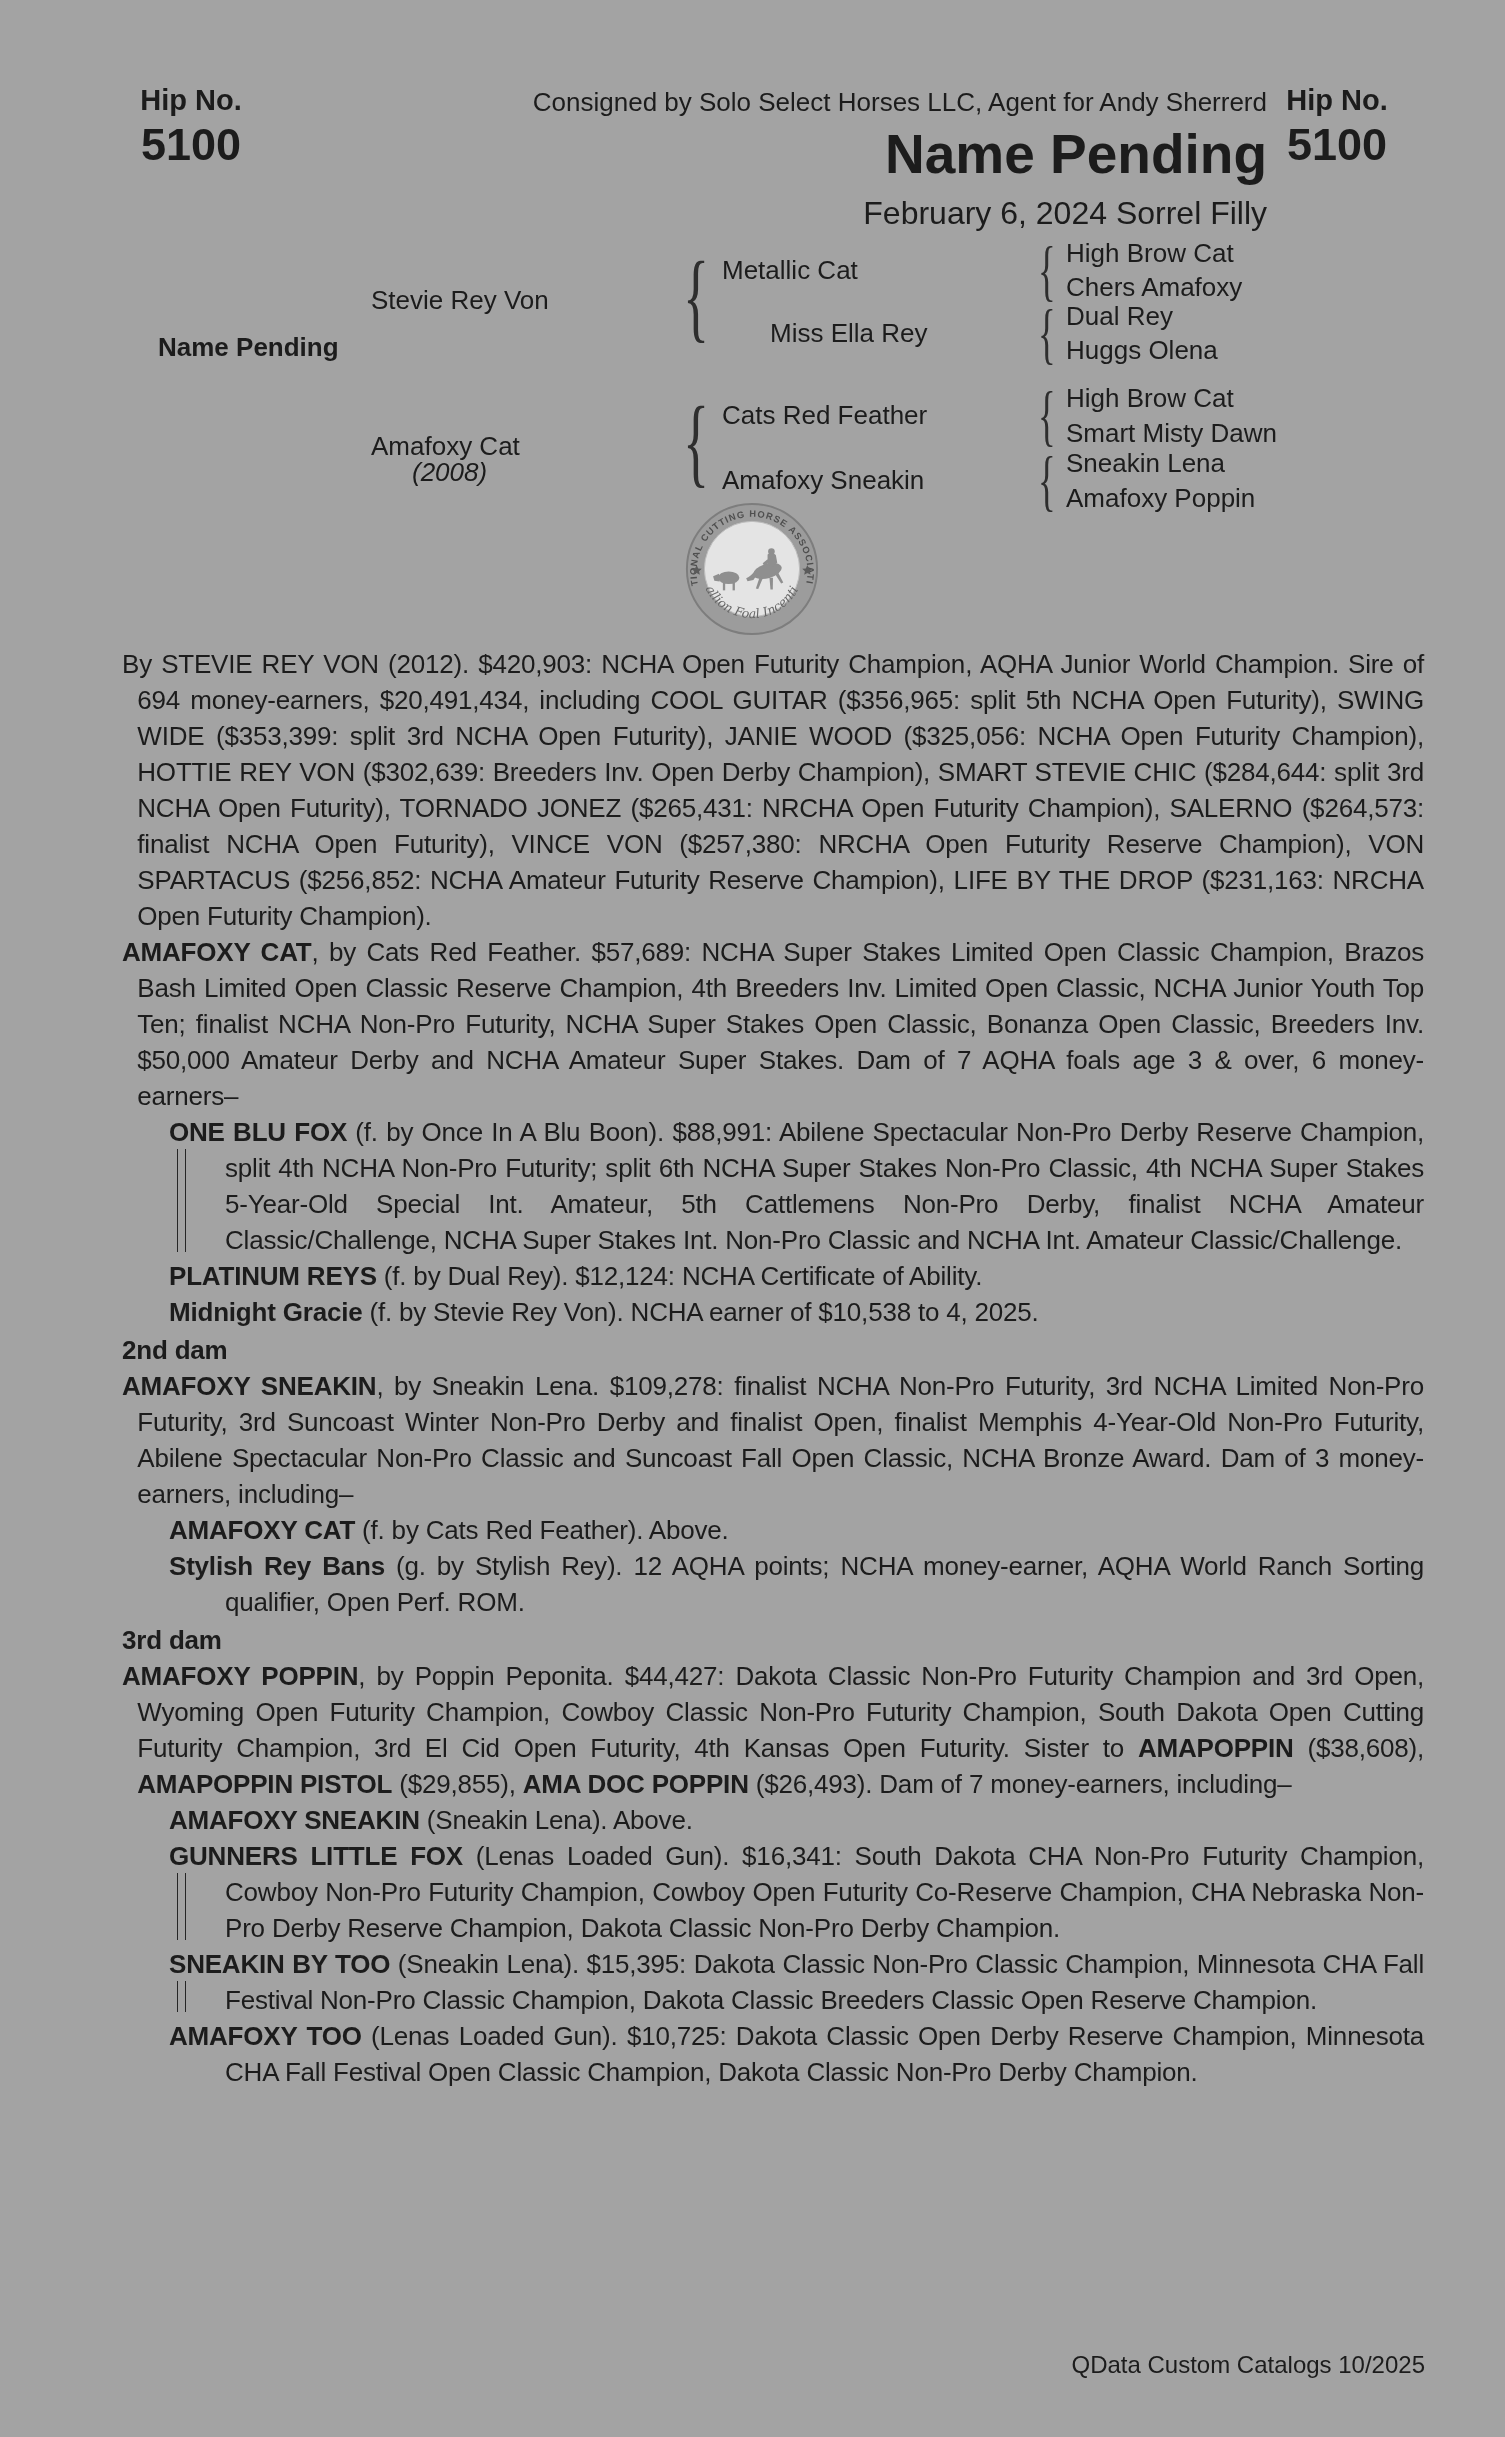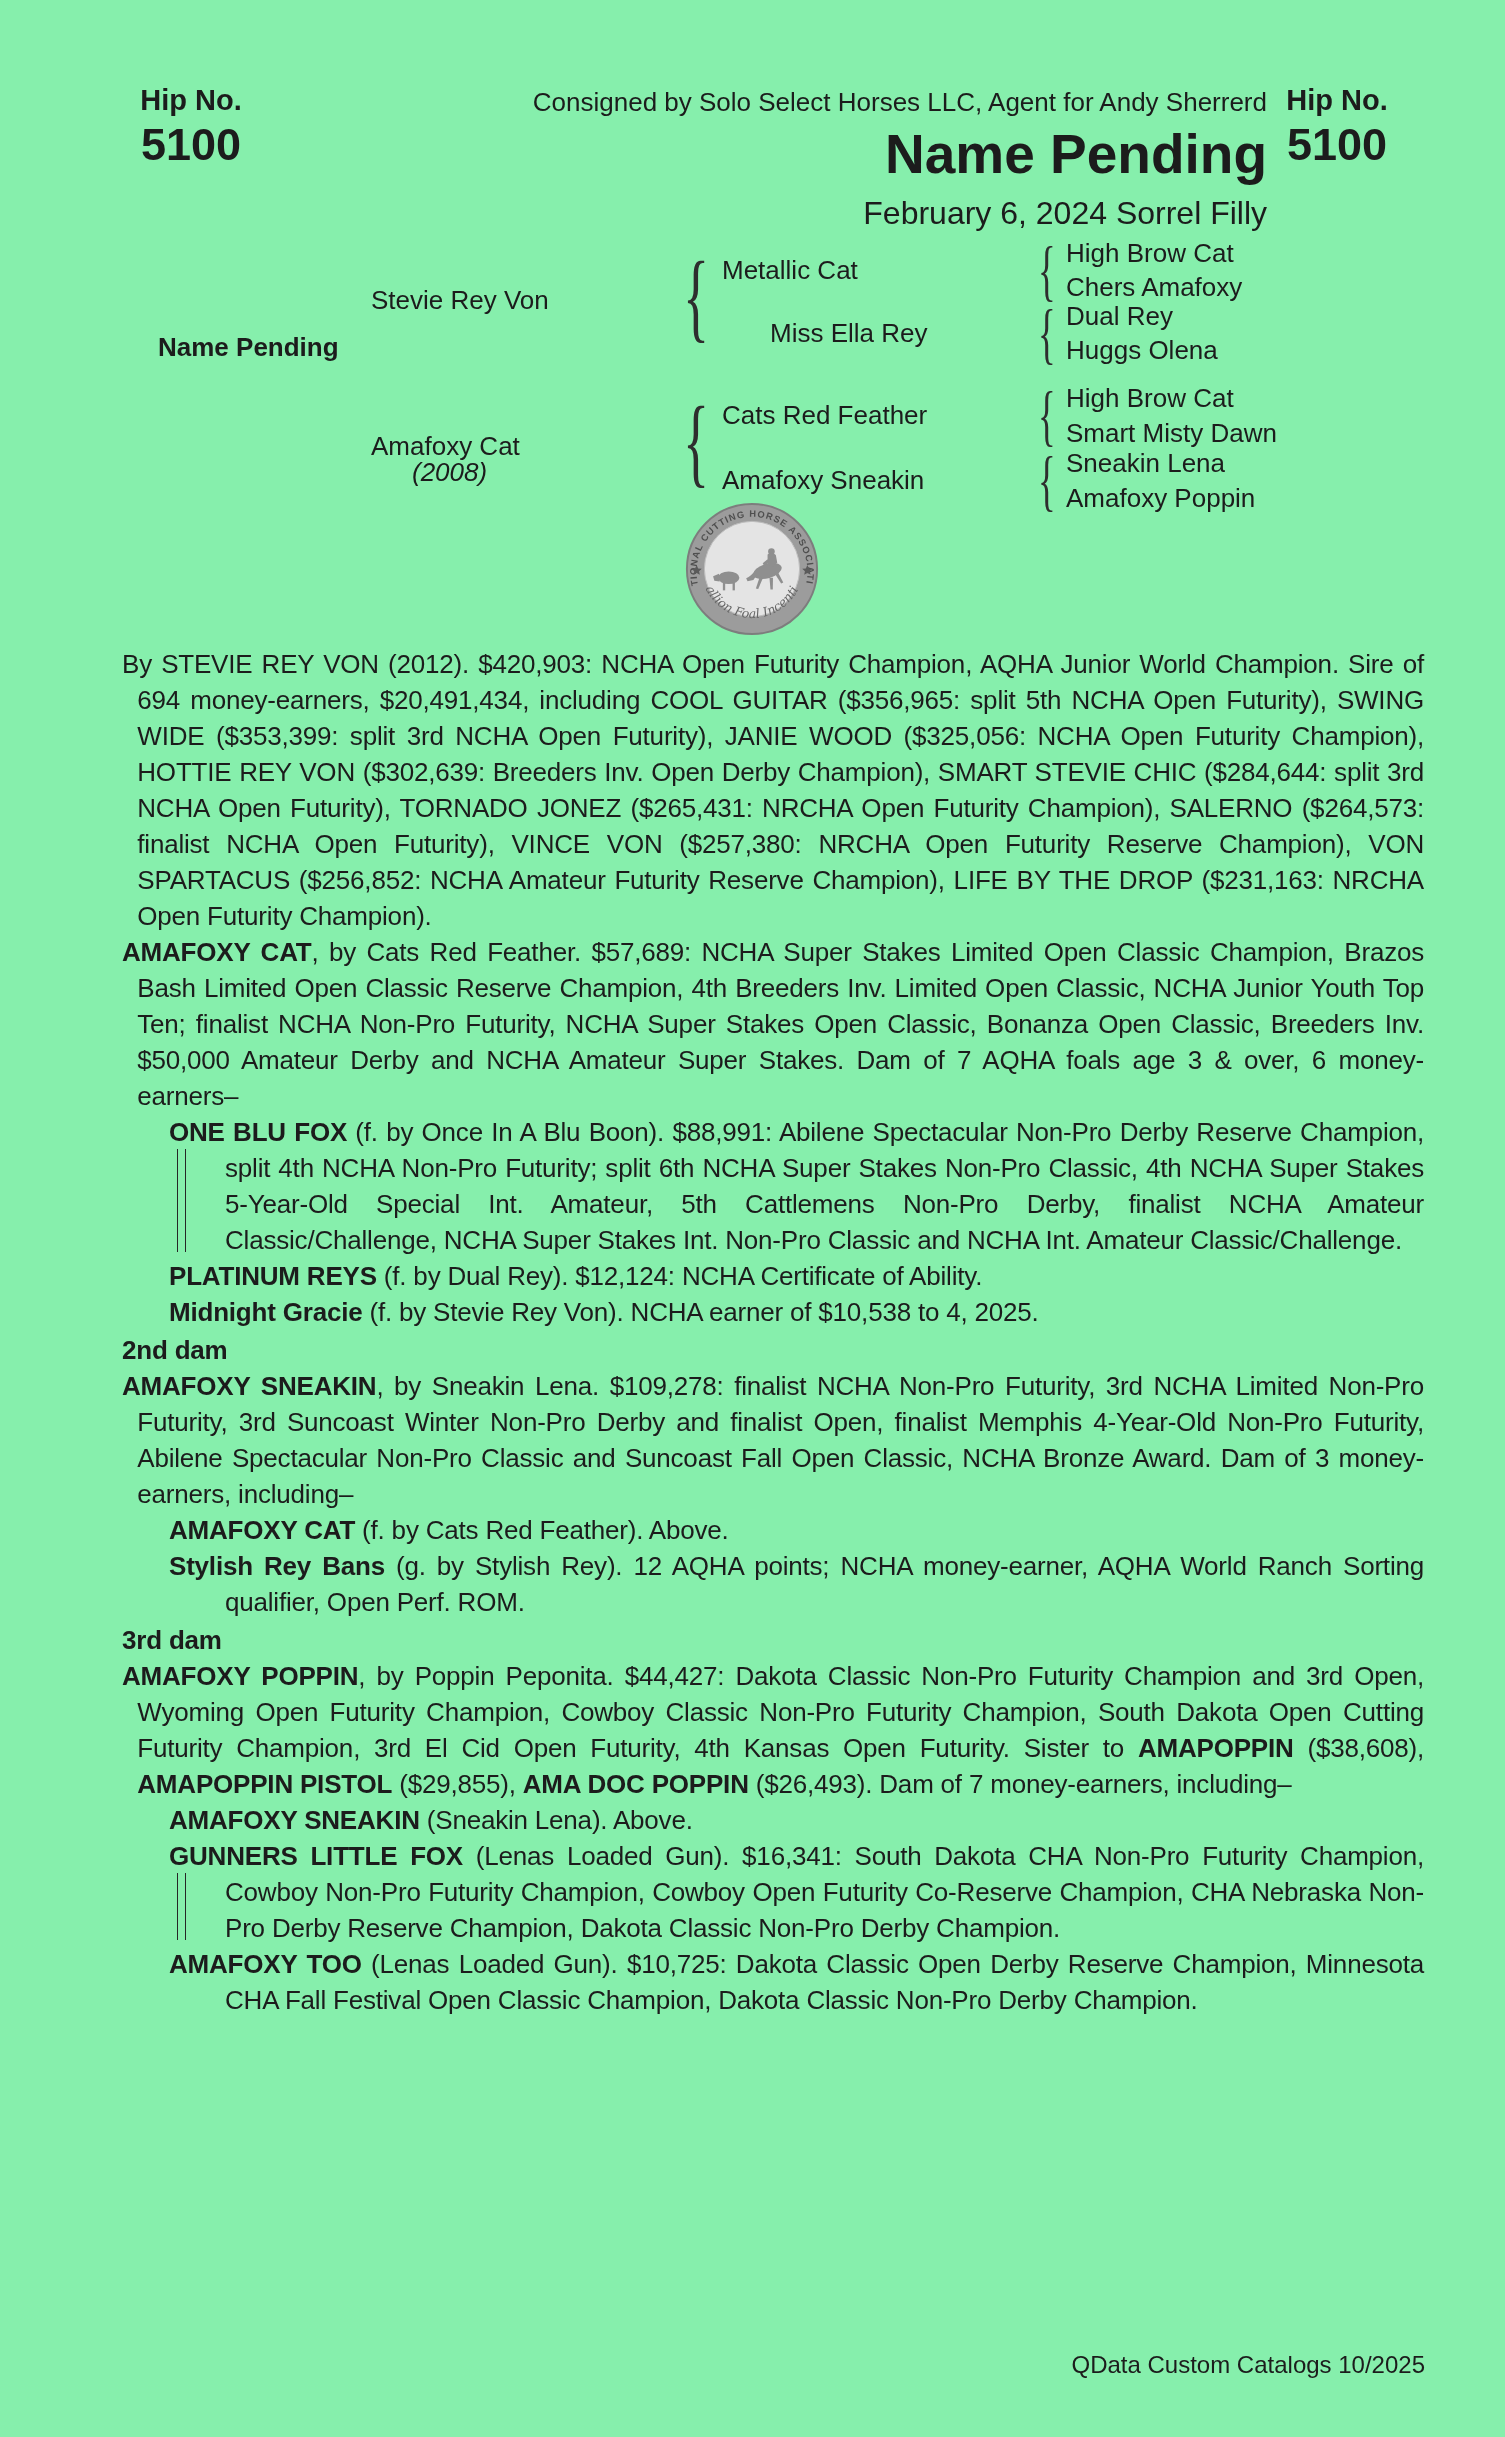--- a/index.html
+++ b/index.html
@@ -1,17 +1,17 @@
 <!DOCTYPE html>
 <html><head>
 <meta charset="utf-8">
 <style>
   html,body{margin:0;padding:0;background:#ffffff;}
   .page{
-    position:relative; width:1506px; height:2438px; background:#86efac;
+    position:relative; width:1506px; height:2438px; background:#a3a3a3;
     font-family:"Liberation Sans", sans-serif; color:#1c1c1c; overflow:hidden;
   }
 
   
   .hip-block{position:absolute; top:84px; width:182px; text-align:center;}
   .hip-block .hip-label{font-size:29px; font-weight:700; line-height:32.5px;}
   .hip-block .hip-number{font-size:45px; font-weight:700; line-height:50px; margin-top:3.8px;}
   .hdr-center{position:absolute; left:239px; right:239px; top:88px; text-align:right;}
   .consigned{font-size:26px; line-height:29px;}
   .title{font-size:55px; font-weight:700; line-height:59px; margin-top:7.6px;}
@@ -141,19 +141,20 @@
         <div class="produce-entry"><b>PLATINUM REYS</b><span> (f. by Dual Rey). $12,124: NCHA Certificate of Ability.</span></div>
         <div class="produce-entry"><b>Midnight Gracie</b><span> (f. by Stevie Rey Von). NCHA earner of $10,538 to 4, 2025.</span></div>
         <div class="dam-heading">2nd dam</div>
         <div class="dam-paragraph"><b>AMAFOXY SNEAKIN</b><span>, by Sneakin Lena. $109,278: finalist NCHA Non-Pro Futurity, 3rd NCHA Limited Non-Pro Futurity, 3rd Suncoast Winter Non-Pro Derby and finalist Open, finalist Memphis 4-Year-Old Non-Pro Futurity, Abilene Spectacular Non-Pro Classic and Suncoast Fall Open Classic, NCHA Bronze Award. Dam of 3 money-earners, including–</span></div>
         <div class="produce-entry"><b>AMAFOXY CAT</b><span> (f. by Cats Red Feather). Above.</span></div>
         <div class="produce-entry"><b>Stylish Rey Bans</b><span> (g. by Stylish Rey). 12 AQHA points; NCHA money-earner, AQHA World Ranch Sorting qualifier, Open Perf. ROM.</span></div>
         <div class="dam-heading">3rd dam</div>
         <div class="dam-paragraph"><b>AMAFOXY POPPIN</b><span>, by Poppin Peponita. $44,427: Dakota Classic Non-Pro Futurity Champion and 3rd Open, Wyoming Open Futurity Champion, Cowboy Classic Non-Pro Futurity Champion, South Dakota Open Cutting Futurity Champion, 3rd El Cid Open Futurity, 4th Kansas Open Futurity. Sister to </span><b>AMAPOPPIN</b><span> ($38,608), </span><b>AMAPOPPIN PISTOL</b><span> ($29,855), </span><b>AMA DOC POPPIN</b><span> ($26,493). Dam of 7 money-earners, including–</span></div>
         <div class="produce-entry"><b>AMAFOXY SNEAKIN</b><span> (Sneakin Lena). Above.</span></div>
         <div class="produce-entry"><span class="produce-bars"></span><b>GUNNERS LITTLE FOX</b><span> (Lenas Loaded Gun). $16,341: South Dakota CHA Non-Pro Futurity Champion, Cowboy Non-Pro Futurity Champion, Cowboy Open Futurity Co-Reserve Champion, CHA Nebraska Non-Pro Derby Reserve Champion, Dakota Classic Non-Pro Derby Champion.</span></div>
+        <div class="produce-entry"><span class="produce-bars"></span><b>SNEAKIN BY TOO</b><span> (Sneakin Lena). $15,395: Dakota Classic Non-Pro Classic Champion, Minnesota CHA Fall Festival Non-Pro Classic Champion, Dakota Classic Breeders Classic Open Reserve Champion.</span></div>
         <div class="produce-entry"><b>AMAFOXY TOO</b><span> (Lenas Loaded Gun). $10,725: Dakota Classic Open Derby Reserve Champion, Minnesota CHA Fall Festival Open Classic Champion, Dakota Classic Non-Pro Derby Champion.</span></div>
       </div>
   </div>
 
   <div class="footer">QData Custom Catalogs 10/2025</div>
 </div>
 
 
 </body></html>

